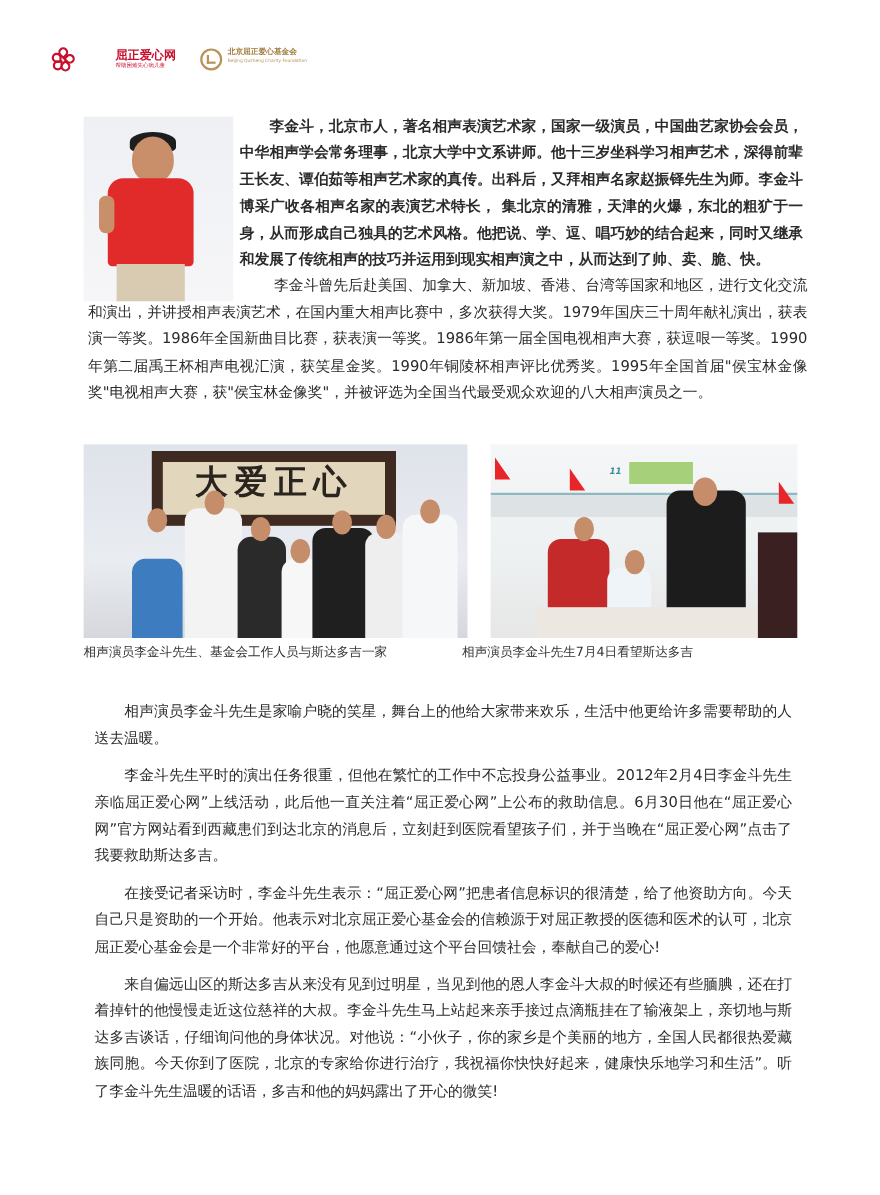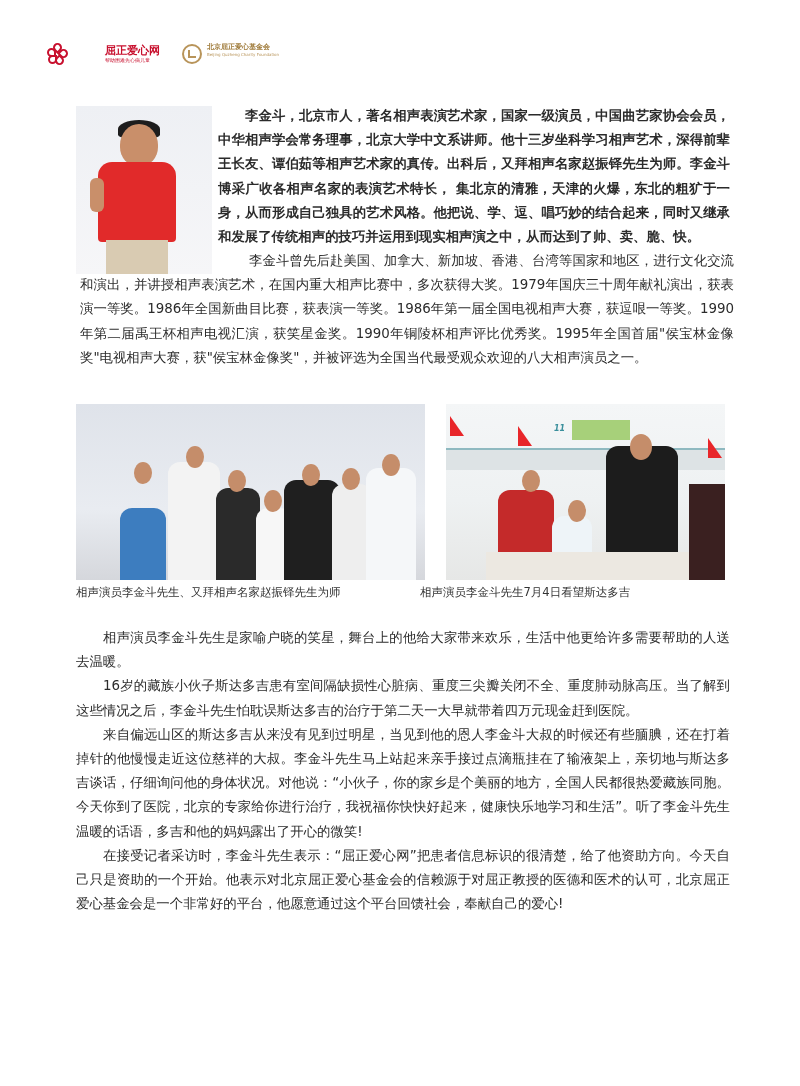--- a/index.html
+++ b/index.html
@@ -46,21 +46,21 @@
   .face { position: absolute; width: 18px; height: 22px; border-radius: 50%; background: #c58d6a; }
 
   .flag { position: absolute; width: 0; height: 0; border-bottom: 20px solid #e8262a; border-right: 14px solid transparent; }
   .rail { position: absolute; left: 0; right: 0; top: 44px; height: 20px; background: #dde3e5; border-top: 2px solid #8fb9c0; }
 
   .caption { position: absolute; top: 585px; font-size: 11.5px; color: #333; white-space: nowrap; }
   .cap1 { left: 76px; }
   .cap2 { left: 420px; }
 
   .body-text { position: absolute; left: 76px; top: 626px; width: 654px; }
-  .body-text p { margin: 0; font-size: 13.4px; line-height: 24.2px; color: #2b2b2b; text-indent: 27px; text-align: justify; }
+  .body-text p { margin: 10px; font-size: 13.4px; line-height: 24.2px; color: #2b2b2b; text-indent: 27px; text-align: justify; }
 </style>
 </head>
 <body>
 
 <div class="header">
   <div class="logo1">
     <div class="mark">
       <span style="left:6px;top:0;transform:rotate(-45deg);"></span>
       <span style="left:12px;top:6px;transform:rotate(45deg);"></span>
       <span style="left:8px;top:13px;transform:rotate(135deg);"></span>
@@ -86,20 +86,24 @@
   <div class="head"></div>
   <div class="shirt"></div>
   <div class="arm"></div>
   <div class="pants"></div>
 </div>
 
 <p class="para p1">李金斗，北京市人，著名相声表演艺术家，国家一级演员，中国曲艺家协会会员，中华相声学会常务理事，北京大学中文系讲师。他十三岁坐科学习相声艺术，深得前辈王长友、谭伯茹等相声艺术家的真传。出科后，又拜相声名家赵振铎先生为师。李金斗博采广收各相声名家的表演艺术特长， 集北京的清雅，天津的火爆，东北的粗犷于一身，从而形成自己独具的艺术风格。他把说、学、逗、唱巧妙的结合起来，同时又继承和发展了传统相声的技巧并运用到现实相声演之中，从而达到了帅、卖、脆、快。</p>
 <p class="para p2"><span class="indent"></span><span>李金斗曾先后赴美国、加拿大、新加坡、香港、台湾等国家和地区，进行文化交流和演出，并讲授相声表演艺术，在国内重大相声比赛中，多次获得大奖。1979年国庆三十周年献礼演出，获表演一等奖。1986年全国新曲目比赛，获表演一等奖。1986年第一届全国电视相声大赛，获逗哏一等奖。1990年第二届禹王杯相声电视汇演，获笑星金奖。1990年铜陵杯相声评比优秀奖。1995年全国首届"侯宝林金像奖"电视相声大赛，获"侯宝林金像奖"，并被评选为全国当代最受观众欢迎的八大相声演员之一。</span></p>
 
 <div class="photo photo1">
+  <div class="scroll">
+    <div class="paper"></div>
+    <div class="calli">大爱正心</div>
+  </div>
   <div class="person" style="left:44px;width:46px;height:72px;background:#3d7dbf;"></div>
   <div class="face" style="left:58px;top:58px;"></div>
   <div class="person" style="left:92px;width:52px;height:118px;background:#f3f3f3;"></div>
   <div class="face" style="left:110px;top:42px;"></div>
   <div class="person" style="left:140px;width:44px;height:92px;background:#2a2a2a;"></div>
   <div class="face" style="left:152px;top:66px;"></div>
   <div class="person" style="left:180px;width:36px;height:72px;background:#f7f7f7;"></div>
   <div class="face" style="left:188px;top:86px;"></div>
   <div class="person" style="left:208px;width:56px;height:100px;background:#1f1f1f;"></div>
   <div class="face" style="left:226px;top:60px;"></div>
@@ -119,21 +123,21 @@
   <div class="person" style="left:52px;width:56px;height:90px;background:#c42a2a;"></div>
   <div class="face" style="left:76px;top:66px;"></div>
   <div class="person" style="left:106px;width:40px;height:64px;background:#eef4f8;"></div>
   <div class="face" style="left:122px;top:96px;"></div>
   <div class="person" style="left:160px;width:72px;height:134px;background:#1c1c1c;"></div>
   <div class="face" style="left:184px;top:30px;width:22px;height:26px;"></div>
   <div style="position:absolute;left:40px;right:30px;bottom:0;height:28px;background:#ece8e1;"></div>
   <div style="position:absolute;right:0;bottom:0;width:36px;height:96px;background:#3a2020;"></div>
 </div>
 
-<div class="caption cap1">相声演员李金斗先生、又拜相声名家赵振铎先生为师</div>
+<div class="caption cap1">相声演员李金斗先生、基金会工作人员与斯达多吉一家</div>
 <div class="caption cap2">相声演员李金斗先生7月4日看望斯达多吉</div>
 
 <div class="body-text">
   <p>相声演员李金斗先生是家喻户晓的笑星，舞台上的他给大家带来欢乐，生活中他更给许多需要帮助的人送去温暖。</p>
-  <p>16岁的藏族小伙子斯达多吉患有室间隔缺损性心脏病、重度三尖瓣关闭不全、重度肺动脉高压。当了解到这些情况之后，李金斗先生怕耽误斯达多吉的治疗于第二天一大早就带着四万元现金赶到医院。</p>
+  <p>李金斗先生平时的演出任务很重，但他在繁忙的工作中不忘投身公益事业。2012年2月4日李金斗先生亲临屈正爱心网”上线活动，此后他一直关注着“屈正爱心网”上公布的救助信息。6月30日他在“屈正爱心网”官方网站看到西藏患们到达北京的消息后，立刻赶到医院看望孩子们，并于当晚在“屈正爱心网”点击了我要救助斯达多吉。</p>
+  <p>在接受记者采访时，李金斗先生表示：“屈正爱心网”把患者信息标识的很清楚，给了他资助方向。今天自己只是资助的一个开始。他表示对北京屈正爱心基金会的信赖源于对屈正教授的医德和医术的认可，北京屈正爱心基金会是一个非常好的平台，他愿意通过这个平台回馈社会，奉献自己的爱心!</p>
   <p>来自偏远山区的斯达多吉从来没有见到过明星，当见到他的恩人李金斗大叔的时候还有些腼腆，还在打着掉针的他慢慢走近这位慈祥的大叔。李金斗先生马上站起来亲手接过点滴瓶挂在了输液架上，亲切地与斯达多吉谈话，仔细询问他的身体状况。对他说：“小伙子，你的家乡是个美丽的地方，全国人民都很热爱藏族同胞。今天你到了医院，北京的专家给你进行治疗，我祝福你快快好起来，健康快乐地学习和生活”。听了李金斗先生温暖的话语，多吉和他的妈妈露出了开心的微笑!</p>
-  <p>在接受记者采访时，李金斗先生表示：“屈正爱心网”把患者信息标识的很清楚，给了他资助方向。今天自己只是资助的一个开始。他表示对北京屈正爱心基金会的信赖源于对屈正教授的医德和医术的认可，北京屈正爱心基金会是一个非常好的平台，他愿意通过这个平台回馈社会，奉献自己的爱心!</p>
 </div>
 
 </body></html>

